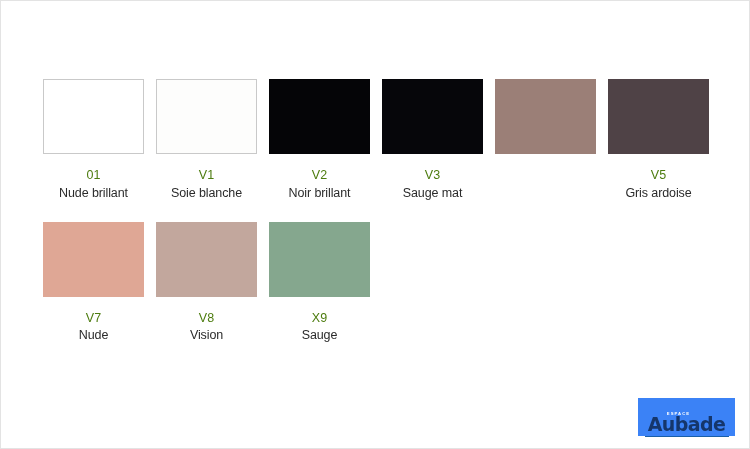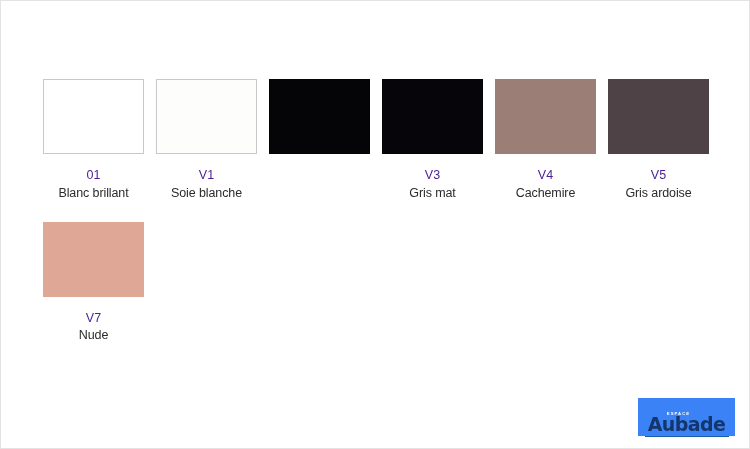--- a/index.html
+++ b/index.html
@@ -50,21 +50,21 @@
   .swatch.bordered {
     border: 1px solid #c9c9c9;
   }
   .labels {
     margin-top: 13px;
     text-align: center;
     line-height: 1.42;
   }
   .code {
     font-size: 12.5px;
-    color: #4c1d95;
+    color: #4d7c0f;
     letter-spacing: 0.1px;
   }
   .name {
     font-size: 12.5px;
     color: #2b2b2b;
     letter-spacing: -0.1px;
     white-space: nowrap;
   }
   
   .logo {
@@ -117,64 +117,78 @@
 
 <div class="page">
 
   <div class="grid">
 
     <div class="row">
       <div class="cell">
         <div class="swatch bordered" style="background:#ffffff"></div>
         <div class="labels">
           <div class="code">01</div>
-          <div class="name">Blanc brillant</div>
+          <div class="name">Nude brillant</div>
         </div>
       </div>
       <div class="cell">
         <div class="swatch bordered" style="background:#fdfdfc"></div>
         <div class="labels">
           <div class="code">V1</div>
           <div class="name">Soie blanche</div>
         </div>
       </div>
       <div class="cell">
         <div class="swatch" style="background:#050507"></div>
+        <div class="labels">
+          <div class="code">V2</div>
+          <div class="name">Noir brillant</div>
+        </div>
       </div>
       <div class="cell">
         <div class="swatch" style="background:#06060a"></div>
         <div class="labels">
           <div class="code">V3</div>
-          <div class="name">Gris mat</div>
+          <div class="name">Sauge mat</div>
         </div>
       </div>
       <div class="cell">
         <div class="swatch" style="background:#9b7f77"></div>
-        <div class="labels">
-          <div class="code">V4</div>
-          <div class="name">Cachemire</div>
-        </div>
       </div>
       <div class="cell">
         <div class="swatch" style="background:#4f4246"></div>
         <div class="labels">
           <div class="code">V5</div>
           <div class="name">Gris ardoise</div>
         </div>
       </div>
     </div>
 
     <div class="row">
       <div class="cell">
         <div class="swatch" style="background:#dfa795"></div>
         <div class="labels">
           <div class="code">V7</div>
           <div class="name">Nude</div>
         </div>
       </div>
+      <div class="cell">
+        <div class="swatch" style="background:#c2a79d"></div>
+        <div class="labels">
+          <div class="code">V8</div>
+          <div class="name">Vision</div>
+        </div>
+      </div>
+      <div class="cell">
+        <div class="swatch" style="background:#85a78e"></div>
+        <div class="labels">
+          <div class="code">X9</div>
+          <div class="name">Sauge</div>
+        </div>
+      </div>
     </div>
 
   </div>
 
   <div class="logo">
     <div class="logo-espace">ESPACE</div>
     <div class="logo-word">Aubade</div>
     <div class="logo-tagline">SANITAIRE · CARRELAGE · CHAUFFAGE</div>
   </div>
 

